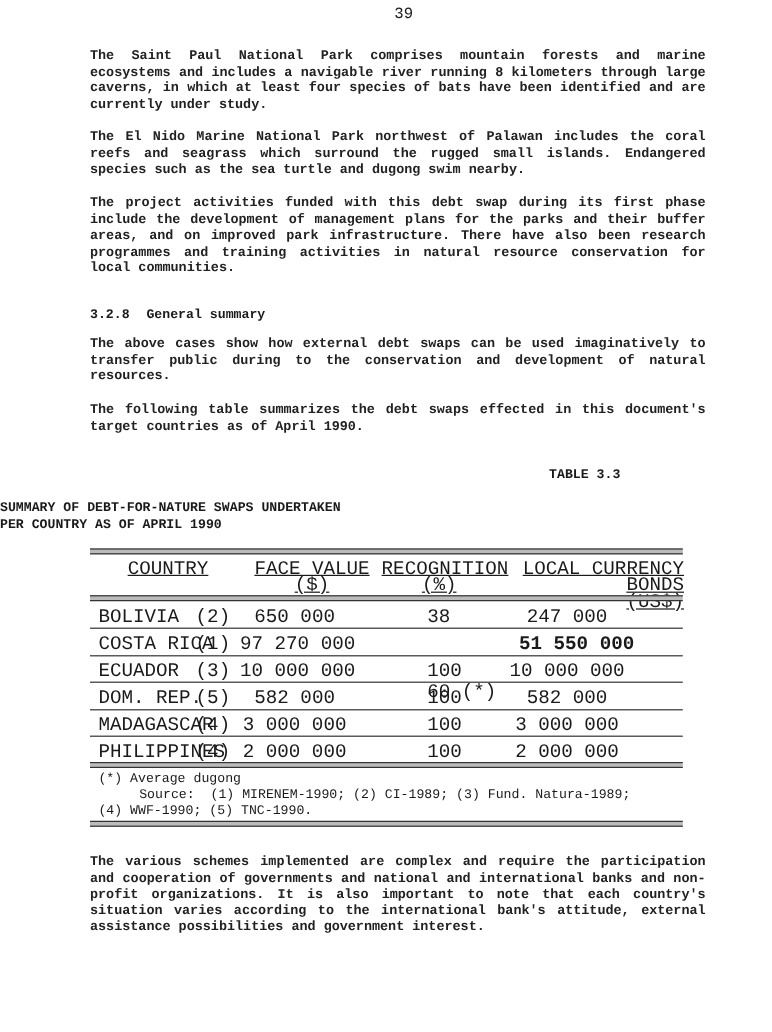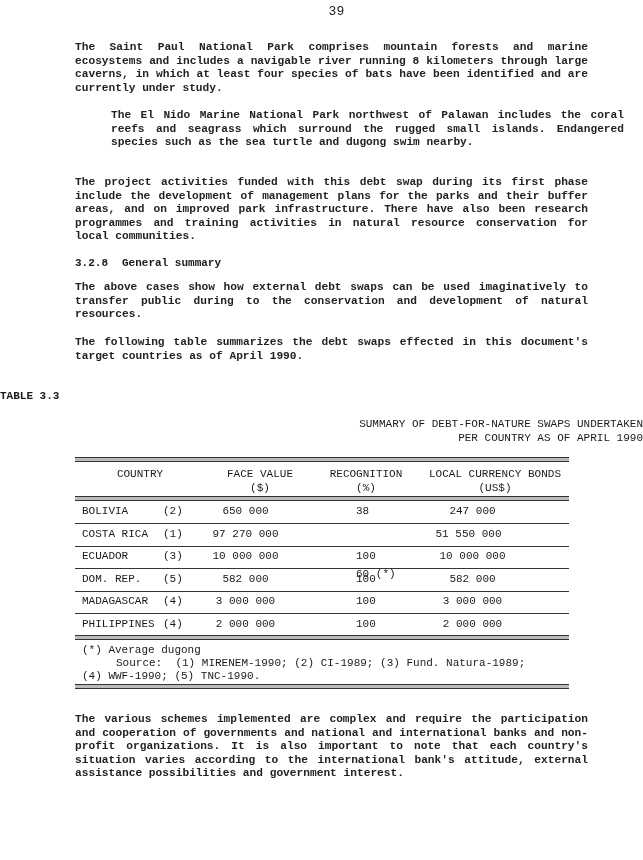--- a/index.html
+++ b/index.html
@@ -17,51 +17,51 @@
     font-size: 11.2px; line-height: 13.6px; margin: 0;
     text-align: justify; text-align-last: left;
     font-weight: 600; color: #222;
   }
   .heading {
     position: absolute; left: 75px; top: 257px;
     font-size: 11px; font-weight: 700; margin: 0;
   }
   .heading .num { margin-right: 14px; }
   .table-label {
-    position: absolute; left: 0; width: 517px; text-align: left;
+    position: absolute; left: 0; width: 517px; text-align: right;
     font-size: 11px; font-weight: 600;
   }
   .table-title {
-    position: absolute; left: 0; width: 643px; text-align: right;
-    font-size: 11px; font-weight: 400; line-height: 14px;
+    position: absolute; left: 0; width: 643px; text-align: left;
+    font-size: 11px; font-weight: 700; line-height: 14px;
   }
   .rule-double {
     position: absolute; left: 75px; width: 494px; height: 5px;
     border-top: 1.5px solid #333; border-bottom: 1.5px solid #333;
     box-sizing: border-box; background: #bbb;
   }
   .rule-single {
     position: absolute; left: 75px; width: 494px; height: 0;
     border-top: 1.2px solid #333;
   }
   .hdr {
-    position: absolute; font-size: 11px; text-align: center; line-height: 14px;
+    position: absolute; font-size: 16px; text-align: center; line-height: 14px; text-decoration: underline;
   }
-  .cell { position: absolute; font-size: 11px; white-space: pre; }
+  .cell { position: absolute; font-size: 16px; white-space: pre; }
   .cell.r { text-align: center; }
   .note { position: absolute; left: 82px; font-size: 11px; line-height: 13px; }
 </style>
 </head>
 <body>
 
 <div class="page-number">39</div>
 
 <p class="para" style="top:41px;">The Saint Paul National Park comprises mountain forests and marine ecosystems and includes a navigable river running 8 kilometers through large caverns, in which at least four species of bats have been identified and are currently under study.</p>
-<p class="para" style="top:109px;margin-left:36px;">The El Nido Marine National Park northwest of Palawan includes the coral reefs and seagrass which surround the rugged small islands. Endangered species such as the sea turtle and dugong swim nearby.</p>
-<p class="para" style="top:164px;margin-top:12px;">The project activities funded with this debt swap during its first phase include the development of management plans for the parks and their buffer areas, and on improved park infrastructure. There have also been research programmes and training activities in natural resource conservation for local communities.</p>
+<p class="para" style="top:109px;">The El Nido Marine National Park northwest of Palawan includes the coral reefs and seagrass which surround the rugged small islands. Endangered species such as the sea turtle and dugong swim nearby.</p>
+<p class="para" style="top:164px;">The project activities funded with this debt swap during its first phase include the development of management plans for the parks and their buffer areas, and on improved park infrastructure. There have also been research programmes and training activities in natural resource conservation for local communities.</p>
 
 <div class="heading">
   <span class="num">3.2.8</span><span>General summary</span>
 </div>
 
 <p class="para" style="top:281px;">The above cases show how external debt swaps can be used imaginatively to transfer public during to the conservation and development of natural resources.</p>
 <p class="para" style="top:336px;">The following table summarizes the debt swaps effected in this document's target countries as of April 1990.</p>
 
 <div class="table-label" style="top:390px;">TABLE 3.3</div>
 <div class="table-title" style="top:417px;">SUMMARY OF DEBT-FOR-NATURE SWAPS UNDERTAKEN</div>
@@ -74,42 +74,42 @@
     <div>COUNTRY</div>
   </div>
   <div class="hdr" style="left:210px; width:100px; top:467px;">
     <div>FACE VALUE</div>
     <div>($)</div>
   </div>
   <div class="hdr" style="left:318px; width:96px; top:467px;">
     <div>RECOGNITION</div>
     <div>(%)</div>
   </div>
-  <div class="hdr" style="left:420px; width:150px; top:467px;">
+  <div class="hdr" style="left:420px; width:150px; top:467px;text-align:right;">
     <div>LOCAL CURRENCY BONDS</div>
     <div>(US$)</div>
   </div>
 
   <div class="rule-double" style="top:496px;"></div>
 
   <div id="rows">
       <div>
         <div class="cell" style="left: 82px; top: 505px;">BOLIVIA</div>
         <div class="cell" style="left: 163px; top: 505px;">(2)</div>
         <div class="cell r" style="left: 200px; width: 91px; top: 505px;">650 000</div>
         <div class="cell" style="left: 356px; top: 505px;">38</div>
         <div class="cell r" style="left: 420px; width: 105px; top: 505px;">247 000</div>
         <div class="rule-single" style="top: 523px;"></div>
       </div>
       <div>
         <div class="cell" style="left: 82px; top: 527.5px;">COSTA RICA</div>
         <div class="cell" style="left: 163px; top: 527.5px;">(1)</div>
         <div class="cell r" style="left: 200px; width: 91px; top: 527.5px;">97 270 000</div>
         <div class="cell" style="left: 356px; top: 527.5px; margin-top: 40px;">60 (*)</div>
-        <div class="cell r" style="left: 416px; width: 105px; top: 527.5px;">51 550 000</div>
+        <div class="cell r" style="left: 428px; width: 105px; top: 527.5px; font-weight: bold;">51 550 000</div>
         <div class="rule-single" style="top: 545.5px;"></div>
       </div>
       <div>
         <div class="cell" style="left: 82px; top: 550px;">ECUADOR</div>
         <div class="cell" style="left: 163px; top: 550px;">(3)</div>
         <div class="cell r" style="left: 200px; width: 91px; top: 550px;">10 000 000</div>
         <div class="cell" style="left: 356px; top: 550px;">100</div>
         <div class="cell r" style="left: 420px; width: 105px; top: 550px;">10 000 000</div>
         <div class="rule-single" style="top: 568px;"></div>
       </div>

